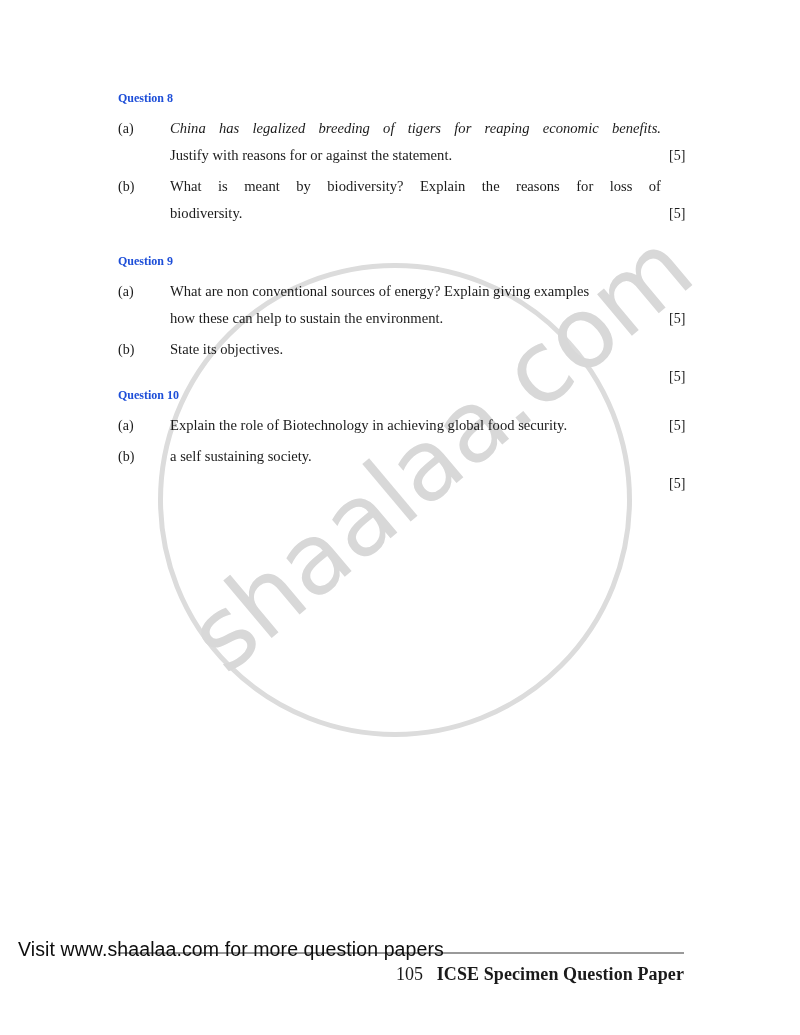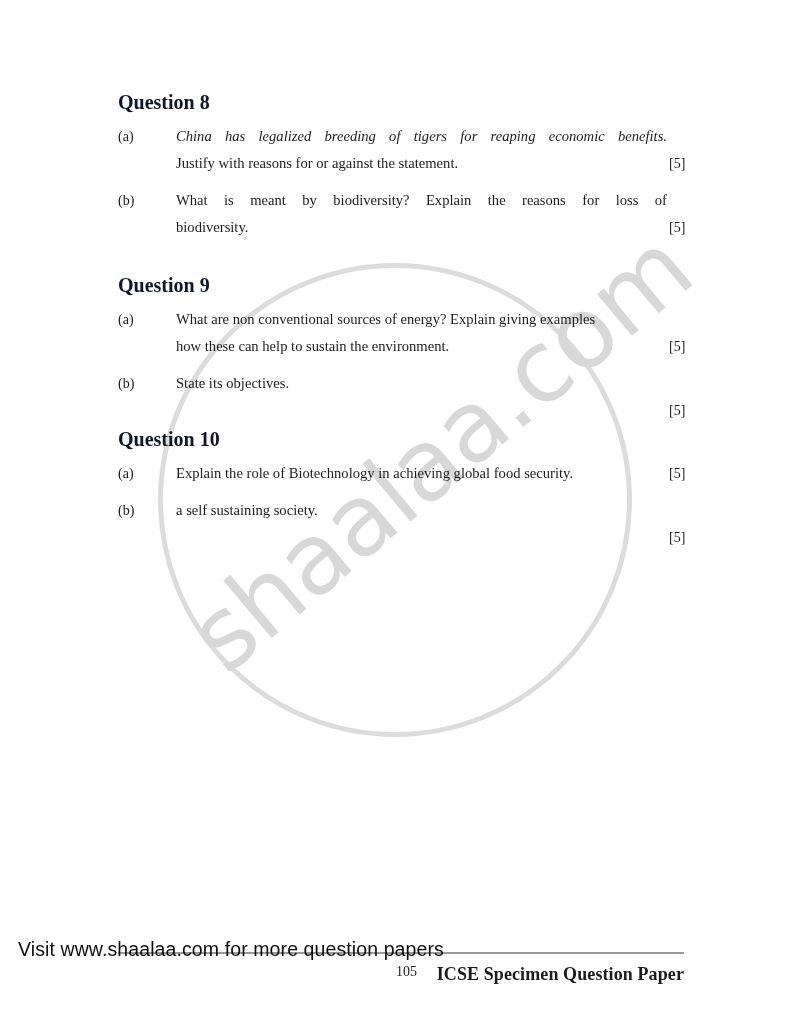--- a/index.html
+++ b/index.html
@@ -66,44 +66,44 @@
     left: 118px;
     top: 92px;
     width: 567px;
     z-index: 2;
   }
 
   .qblock { position: relative; }
   .qheading {
     font-family: "Liberation Serif", serif;
     font-weight: bold;
-    font-size: 20px;
+    font-size: 12px;
     line-height: 1;
     margin: 0 0 11px 0;
-    color: #0f172a;
+    color: #1d4ed8;
   }
 
   .qrow {
     position: relative;
     padding-left: 48px;
     margin-bottom: 3px;
   }
   .qlabel {
     position: absolute;
     left: 0;
     top: 0;
     font-size: 14px;
     line-height: 27px;
     color: #1b1b1b;
   }
   .qtext {
     font-size: 14.6px;
     line-height: 27px;
     color: #1b1b1b;
-    margin: 10px;
+    margin: 4px;
     position: relative;
     padding-right: 0;
   }
   .qtext .line { display: block; position: relative; }
   .qtext .line.spread {
     text-align: justify;
     text-align-last: justify;
     width: 491px;
   }
   .italic { font-style: italic; }
@@ -136,21 +136,21 @@
     margin-bottom: 10px;
   }
   #footer-row {
     position: relative;
     height: 20px;
   }
   #footer-pageno {
     position: absolute;
     left: 278px;
     top: 0;
-    font-size: 14px;
+    font-size: 18px;
     color: #1b1b1b;
   }
   #footer-label {
     position: absolute;
     right: 0;
     top: 0;
     font-size: 18px;
     font-weight: bold;
     letter-spacing: 0.1px;
     color: #1b1b1b;

